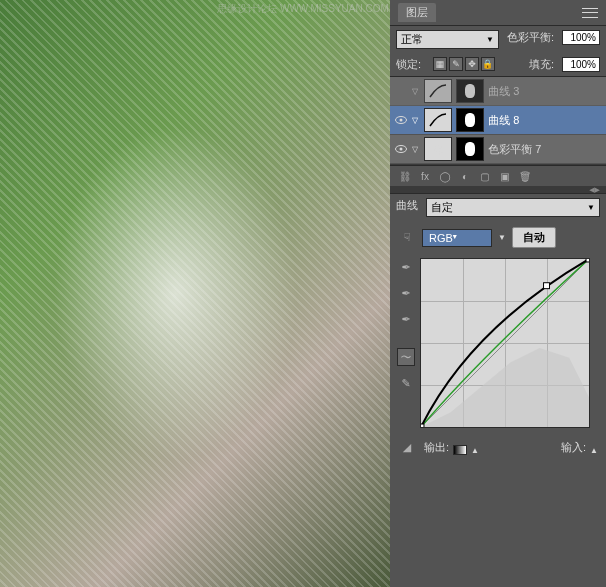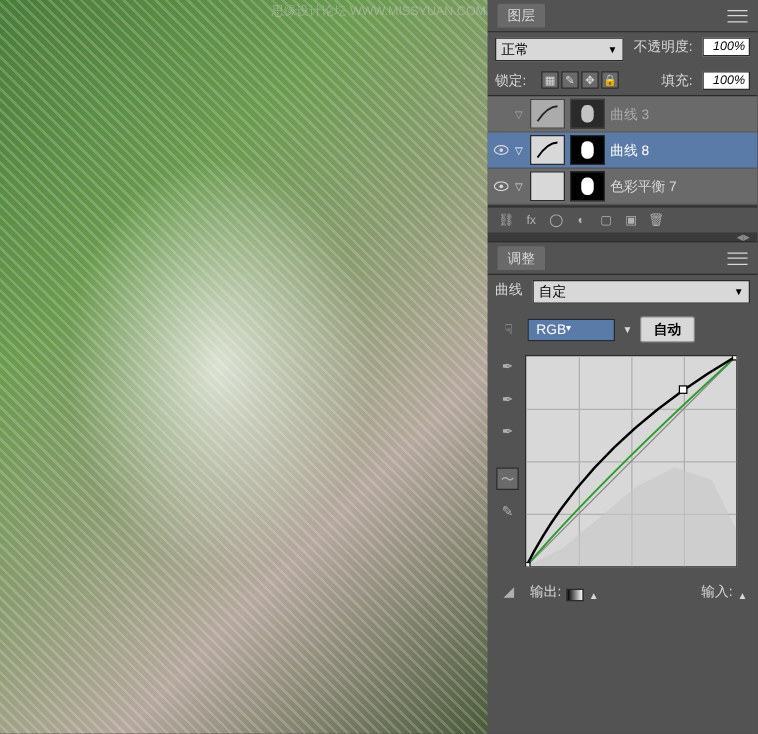--- a/index.html
+++ b/index.html
@@ -9,21 +9,21 @@
 .selection-ants { position: absolute; inset: 0; background-image: repeating-linear-gradient(45deg, transparent, transparent 4px, rgba(255,255,255,0.6) 4px, rgba(255,255,255,0.6) 6px); opacity: 0.3; }
 .panels { width: 216px; height: 528px; background: #535353; display: flex; flex-direction: column; font-size: 11px; color: #d8d8d8; }
 .watermark { position: absolute; top: 2px; left: 50%; transform: translateX(-50%); font-size: 10px; color: rgba(200,200,200,0.5); z-index: 100; }
 .panel-header { background: #535353; padding: 3px 8px; font-size: 11px; border-bottom: 1px solid #2a2a2a; display: flex; align-items: center; justify-content: space-between; }
 .tab { background: #6a6a6a; padding: 2px 8px; border-radius: 2px 2px 0 0; font-size: 11px; text-align: center; }
 .menu-icon { width: 16px; height: 10px; display: flex; flex-direction: column; justify-content: space-between; }
 .menu-icon span { height: 1px; background: #d8d8d8; }
 .row { display: flex; align-items: flex-start; padding: 4px 6px; gap: 8px; background: #535353; }
 .dropdown { background: #d8d8d8; color: #000; border: 1px solid #2a2a2a; padding: 1px 4px; font-size: 11px; flex: 1; display: flex; align-items: center; justify-content: space-between; }
 .label { font-size: 11px; }
-.input-box { background: #fff; color: #000; border: 1px solid #2a2a2a; padding: 1px 3px; font-size: 10px; width: 38px; text-align: right; font-style: italic; }
+.input-box { background: #fff; color: #000; border: 1px solid #2a2a2a; padding: 1px 3px; font-size: 10px; width: 38px; text-align: right; }
 .lock-icons { display: flex; gap: 2px; padding: 0 4px; }
 .lock-icons span { width: 14px; height: 14px; background: #6a6a6a; border: 1px solid #2a2a2a; display: flex; align-items: center; justify-content: center; font-size: 9px; }
 .layer-list { background: #6a6a6a; border-top: 1px solid #2a2a2a; border-bottom: 1px solid #3a3a3a; max-height: 120px; overflow: hidden; }
 .layer-item { display: flex; align-items: center; padding: 2px 4px; border-bottom: 1px solid #535353; gap: 4px; }
 .layer-item.selected { background: #5a7aa8; color: #fff; }
 .eye-icon { width: 14px; height: 14px; display: flex; align-items: center; justify-content: center; }
 .eye-icon svg { width: 12px; height: 8px; }
 .thumb { width: 28px; height: 24px; border: 1px solid #2a2a2a; background: #888; }
 .thumb.mask { background: #000; position: relative; }
 .thumb.mask::after { content: ""; position: absolute; top: 20%; left: 30%; width: 40%; height: 60%; background: #fff; border-radius: 40%; }
@@ -71,21 +71,21 @@
         <span></span>
         <span></span>
       </div>
   </div>
 
   <div class="row">
     <div class="dropdown">
       <span>正常</span>
       <span class="chev">▼</span>
     </div>
-    <span class="label">不透明度:</span>
+    <span class="label">色彩平衡:</span>
     <span class="input-box">100%</span>
   </div>
 
   <div class="row">
     <span class="label">锁定:</span>
     <div class="lock-icons">
       <span>▦</span>
       <span>✎</span>
       <span>✥</span>
       <span>🔒</span>
@@ -144,28 +144,20 @@
     <span>▢</span>
     <span>▣</span>
     <span>🗑</span>
   </div>
 
   <div class="collapse-bar">
       <span>◀▶</span>
     </div>
 
   <div class="adj-section">
-    <div class="panel-header">
-      <span class="tab">调整</span>
-      <div class="menu-icon">
-          <span></span>
-          <span></span>
-          <span></span>
-        </div>
-    </div>
 
     <div class="row">
       <span class="label">曲线</span>
       <div class="dropdown">
         <span>自定</span>
         <span class="chev">▼</span>
       </div>
     </div>
 
     <div class="channel-row">

